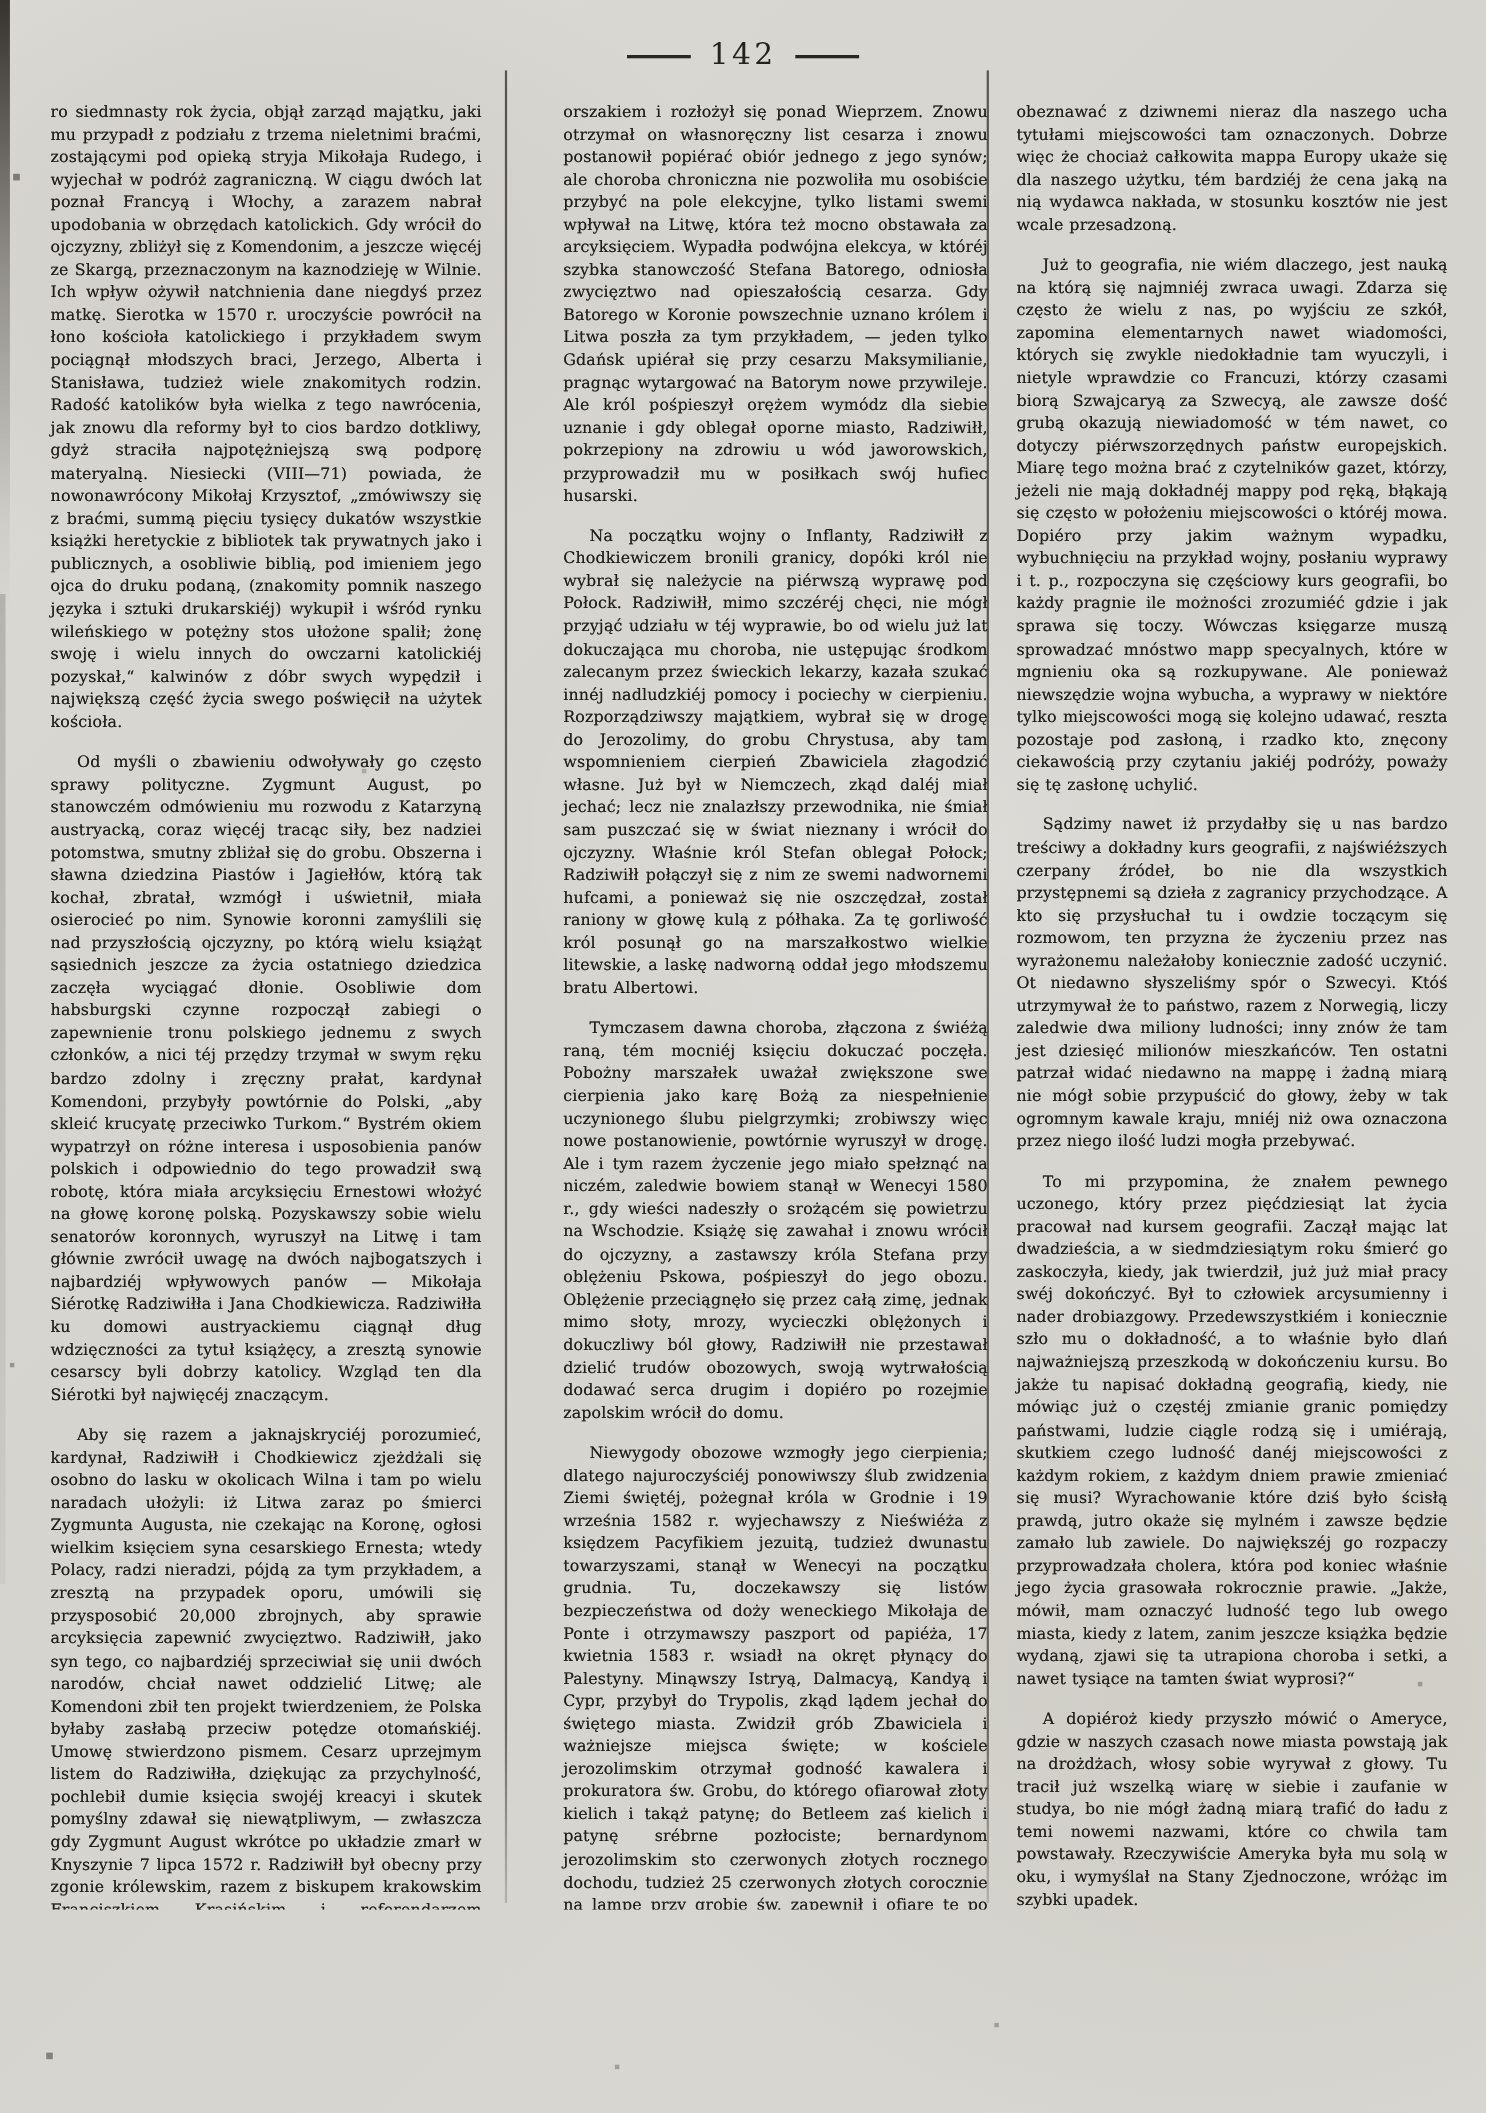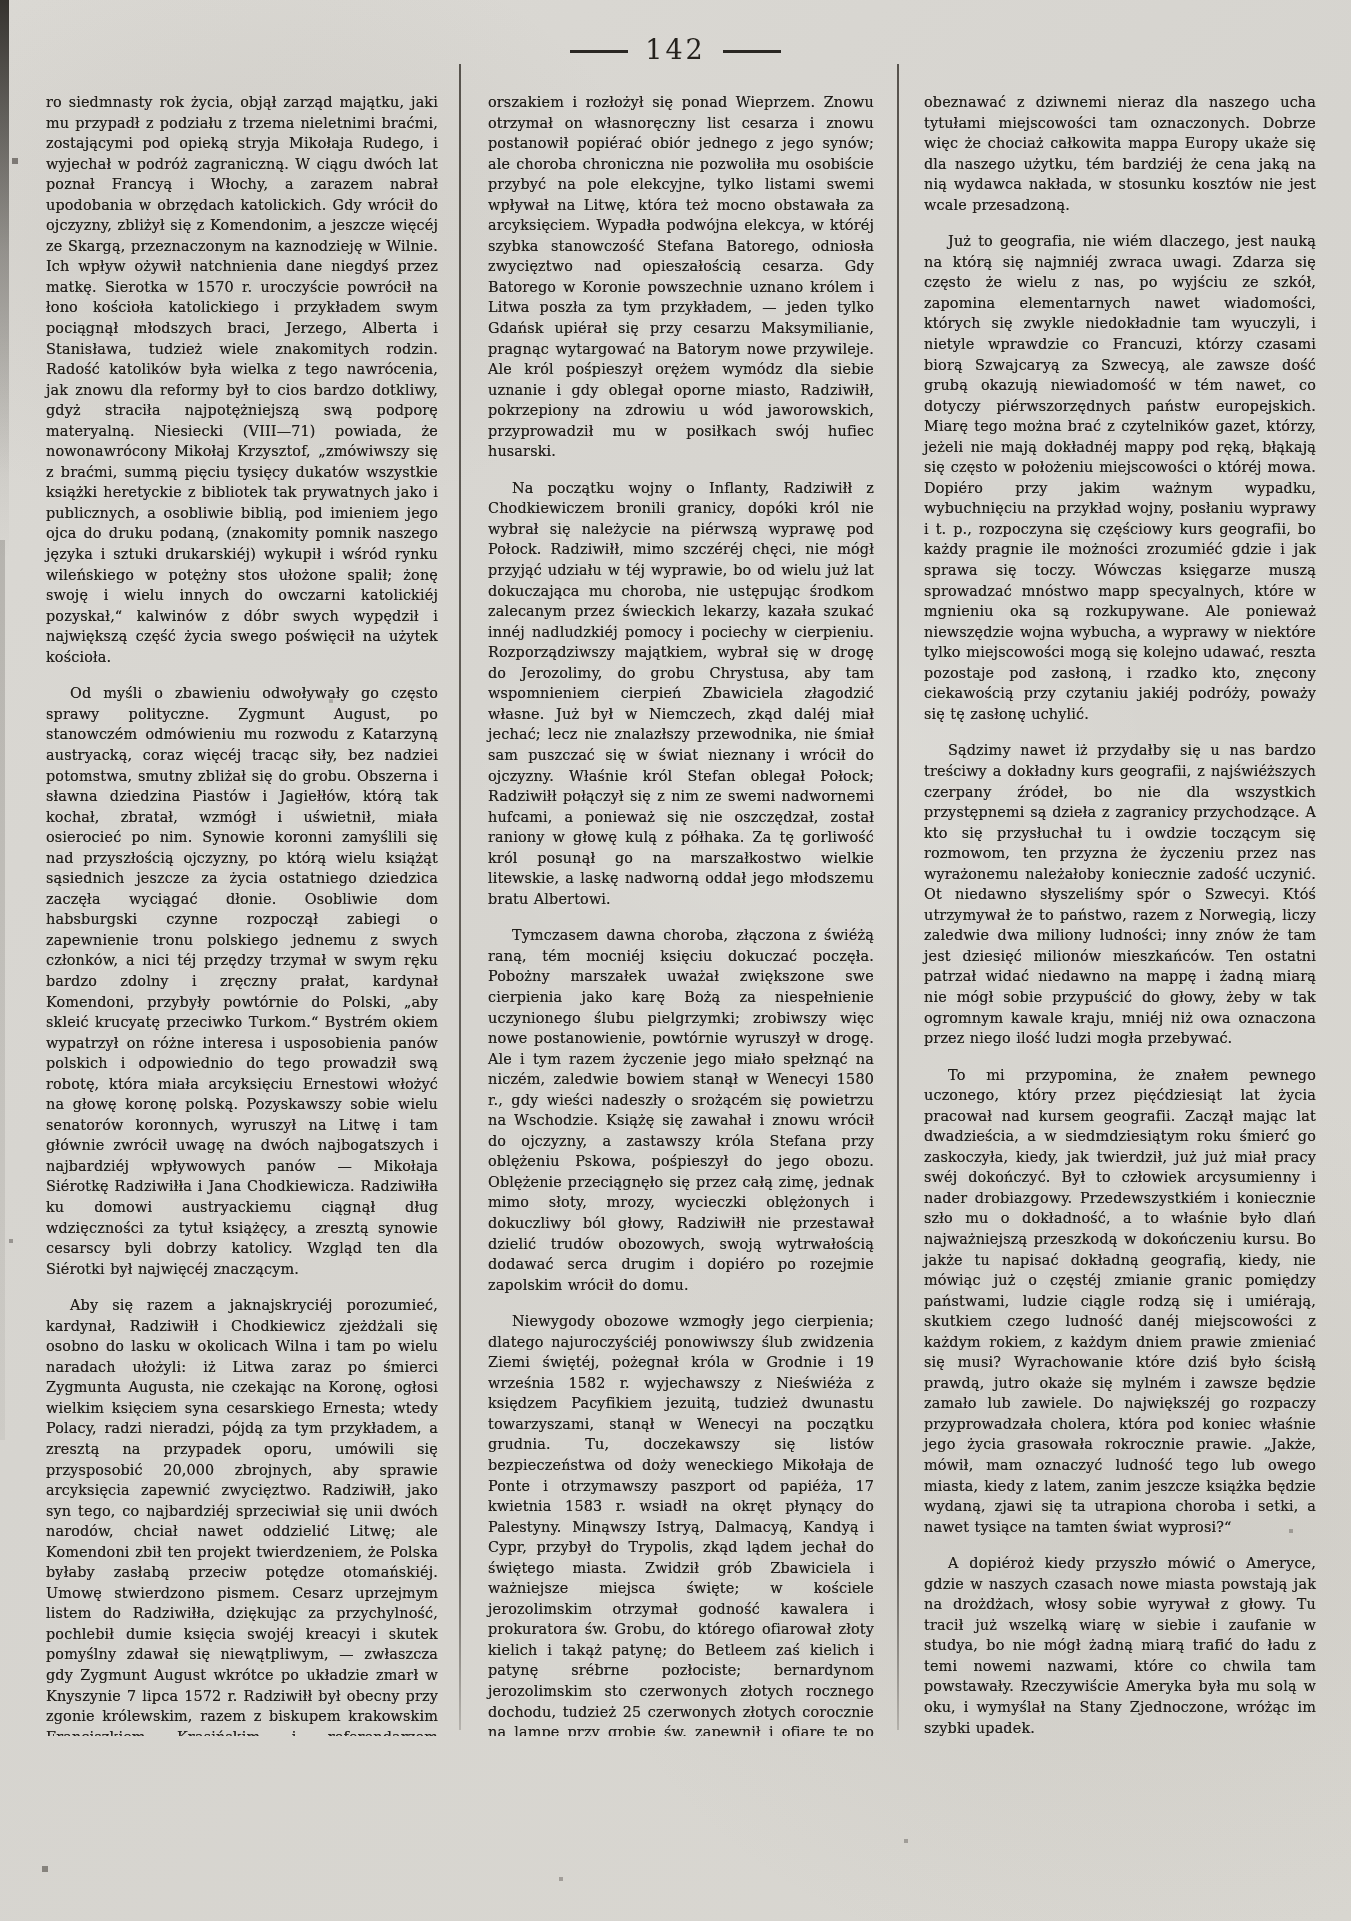--- a/index.html
+++ b/index.html
@@ -52,21 +52,21 @@
     font-size: 27px; letter-spacing: 3px; color: #25221d;
   }
   .col {
     position: absolute; top: 76px; height: 1660px; overflow: hidden;
     font-size: 14.4px; line-height: 20.55px;
     text-align: justify;
     letter-spacing: 0.15px; word-spacing: 0.6px;
     text-shadow: 0 0 0.4px rgba(30,26,22,0.7);
   }
   .col-1 { left: 30px;  width: 424px; }
-  .col-2 { left: 472px; width: 418px; }
+  .col-2 { left: 496px; width: 418px; }
   .col-3 { left: 908px; width: 424px; }
   .divider {
     position: absolute; top: 64px; width: 1.5px; height: 1666px;
     background: linear-gradient(to bottom, rgba(45,40,34,0.75), rgba(45,40,34,0.65) 90%, rgba(45,40,34,0.2));
   }
   .divider-1 { left: 459px; }
   .divider-2 { left: 897px; }
   p.par { margin: 16px; text-indent: 24px; }
   p.cont { text-indent: 0; }
   .closing {

